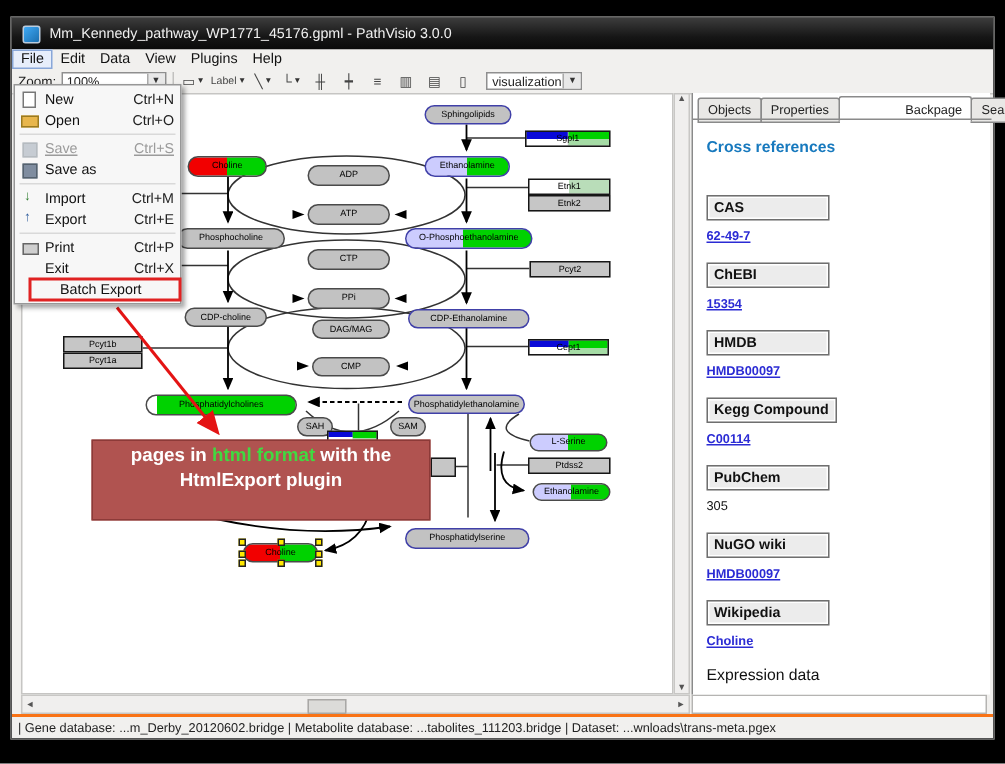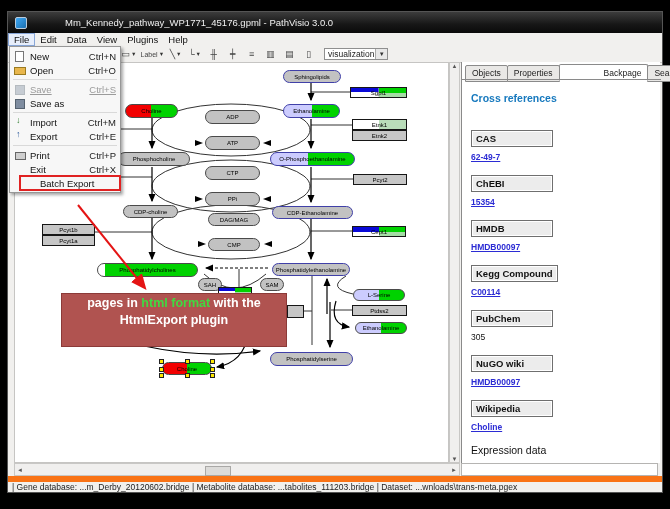--- a/index.html
+++ b/index.html
@@ -1,20 +1,20 @@
 <!DOCTYPE html>
 <html><head>
 <meta charset="utf-8">
 <style>
   html,body{margin:0;padding:0;}
   body{width:670px;height:509px;position:relative;background:#000;font-family:"Liberation Sans",sans-serif;overflow:hidden;}
   .abs{position:absolute;}
   
   #win{left:7px;top:11px;width:656px;height:482px;background:#f1f0ee;border:1px solid #555;box-sizing:border-box;}
-  #titlebar{left:8px;top:12px;width:654px;height:21px;background:linear-gradient(#3c3c3c,#161616 60%,#0a0a0a);display:flex;align-items:center;color:#f0f0f0;font-size:9.5px;gap:32px;}
+  #titlebar{left:8px;top:12px;width:654px;height:21px;background:linear-gradient(#3c3c3c,#161616 60%,#0a0a0a);display:flex;align-items:center;color:#f0f0f0;font-size:9.5px;}
   #appicon{width:10px;height:10px;margin:0 6px 0 7px;background:linear-gradient(135deg,#3fa9f5,#1b6fb0);border-radius:2px;border:1px solid #bcd;}
   #menubar{left:8px;top:33px;width:654px;height:13px;background:#f1f0ee;border-bottom:1px solid #d8d7d5;display:flex;align-items:center;font-size:9.5px;}
   .mbi{padding:0 5px;height:12px;line-height:12px;color:#111;}
   .mbi.active{background:#e7eefb;border:1px solid #89a7d8;height:11px;line-height:11px;}
   #toolbar{left:8px;top:46px;width:654px;height:16px;background:#f1f0ee;border-bottom:1px solid #c9c8c6;display:flex;align-items:center;font-size:9px;color:#222;}
   .tsep{width:1px;height:12px;background:#c2c1bf;margin:0 4px;}
   .combo{background:#fff;border:1px solid #8f8f8f;height:12px;display:flex;align-items:center;font-size:8.5px;padding-left:3px;box-sizing:border-box;}
   .combo .arrow{margin-left:auto;width:11px;height:100%;background:#e8e8e8;border-left:1px solid #aaa;font-size:6px;display:flex;align-items:center;justify-content:center;color:#333;}
   .tbtn{min-width:15px;height:13px;display:flex;align-items:center;justify-content:center;font-size:9px;color:#444;margin:0 1px;border:1px solid transparent;}
   .tbtn .dd{font-size:5.5px;margin-left:1px;color:#333;}
@@ -33,23 +33,23 @@
   .tab.active{background:#fff;border-bottom-color:#fff;position:relative;top:-1px;padding-top:3px;padding-left:44px;}
   #sbcontent{position:absolute;left:0;top:17px;width:199px;height:384px;border-top:1px solid #8a8a8a;padding:12px 10px 0 9px;box-sizing:border-box;overflow:hidden;}
   #xref-heading{color:#1779be;font-weight:bold;font-size:10.5px;margin-bottom:24px;}
   .section{margin-bottom:11px;}
   .sec-head{display:inline-block;min-width:72px;background:#ececec;border:1px solid #6f6f6f;box-shadow:inset 0 0 0 1px #fff;font-weight:bold;font-size:9.5px;padding:2px 4px;color:#111;}
   .sec-val{margin-top:5px;font-size:8.5px;}
   .sec-val a{color:#2b2bd4;font-weight:bold;text-decoration:underline;}
   .sec-val .plain{color:#111;}
   #expr-heading{font-weight:normal;font-size:10.5px;color:#111;margin-top:12px;}
   
-  #statusbar{left:8px;top:476px;width:654px;height:16px;background:#f1f0ee;border-top:6px solid #f97316;font-size:8.5px;color:#222;display:flex;align-items:center;padding-left:4px;box-sizing:border-box;}
-  
-  #filemenu{left:9px;top:46px;width:110px;background:#f7f7f7;border:1px solid #979797;box-shadow:2px 2px 3px rgba(0,0,0,.35);z-index:7;padding:2px 0;font-size:9.5px;text-align:center;}
+  #statusbar{left:8px;top:476px;width:654px;height:16px;background:#f1f0ee;border-top:2px solid #f97316;font-size:8.5px;color:#222;display:flex;align-items:center;padding-left:4px;box-sizing:border-box;}
+  
+  #filemenu{left:9px;top:56px;width:110px;background:#f7f7f7;border:1px solid #979797;box-shadow:2px 2px 3px rgba(0,0,0,.35);z-index:7;padding:2px 0;font-size:9.5px;text-align:center;}
   .mi{display:flex;align-items:center;height:14px;padding:0 4px 0 3px;color:#111;}
   .mi .ic{width:13px;height:10px;margin-right:4px;display:inline-block;position:relative;}
   .mi .lbl{flex:0 0 auto;}
   .mi .sc{margin-left:auto;color:#222;}
   .mi.disabled .lbl,.mi.disabled .sc{color:#9b9b9b;text-decoration:underline;}
   .mi.hl{outline:2px solid #e02222;outline-offset:-1px;margin-left:10px;}
   .msep{height:1px;background:#d9d9d9;margin:2px 3px;}
   .ic.i-new::before{content:"";position:absolute;left:2px;top:0;width:7px;height:9px;background:#fff;border:1px solid #777;}
   .ic.i-open::before{content:"";position:absolute;left:1px;top:2px;width:10px;height:6px;background:#e8b64c;border:1px solid #9a7a20;}
   .ic.i-save::before{content:"";position:absolute;left:2px;top:1px;width:8px;height:8px;background:#7f8da0;border:1px solid #55626f;}

